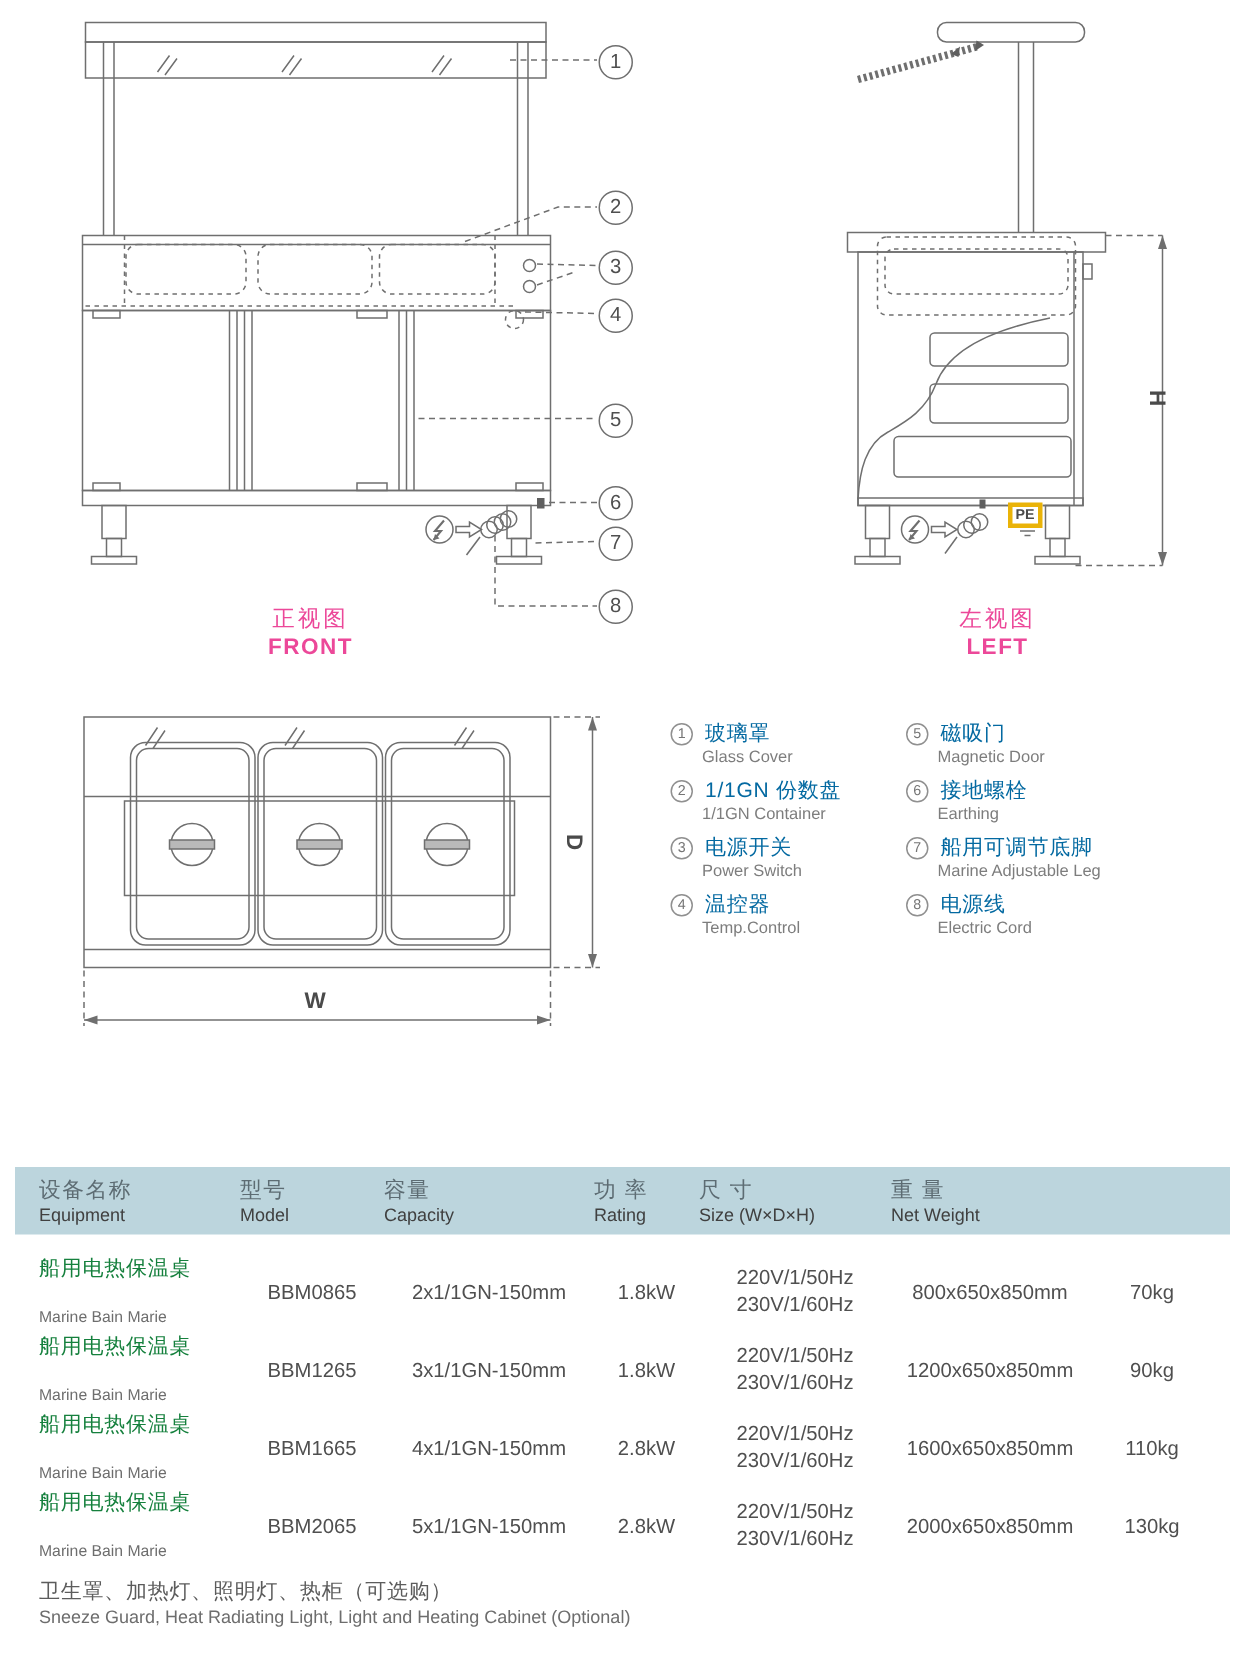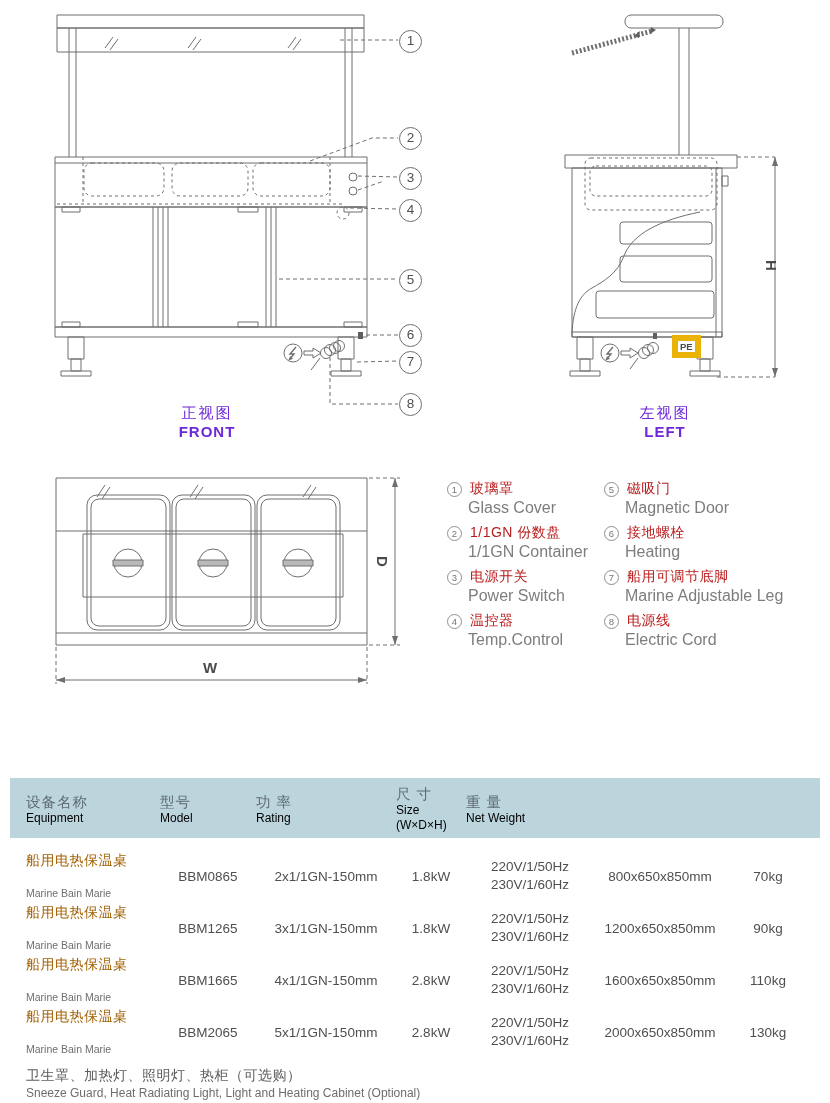--- a/index.html
+++ b/index.html
@@ -6,55 +6,55 @@
   .page{position:relative;width:830px;height:1103px;background:#fff;overflow:hidden;
         font-family:"Liberation Sans","DejaVu Sans",sans-serif;}
   .lineart{position:absolute;left:0;top:0;}
   .lineart *{vector-effect:non-scaling-stroke;}
 
   
   .callout{position:absolute;width:21px;height:21px;border:1.4px solid #6f6f6f;border-radius:50%;
            background:#fff;color:#4f4f4f;font-size:13.5px;line-height:19px;text-align:center;}
 
   
-  .view-label{position:absolute;width:120px;text-align:center;color:#6d28d9;}
+  .view-label{position:absolute;width:120px;text-align:center;color:#ec4899;}
   .view-label .zh{font-size:15px;letter-spacing:2px;line-height:19px;}
   .view-label .en{font-size:15px;letter-spacing:1px;line-height:19px;font-weight:bold;}
 
   
   .dim{position:absolute;color:#4a4a4a;font-size:15px;font-weight:bold;}
   .dim.rot{transform:rotate(90deg);}
   .pe-tag{position:absolute;left:672px;top:335px;font-size:9.5px;color:#4a4a4a;
-          border:6px solid #eab308;background:#fff;padding:0 2px;line-height:11px;font-weight:bold;}
+          border:3px solid #eab308;background:#fff;padding:0 2px;line-height:11px;font-weight:bold;}
 
   
   .legend{position:absolute;left:447px;top:480px;display:flex;}
   .legend-col{width:157px;}
   .legend-col.c2{width:225px;}
   .lg-item{margin-bottom:7px;}
   .lg-top{display:flex;align-items:center;gap:8px;}
   .lg-num{flex:0 0 13px;width:13px;height:13px;border:1px solid #909090;border-radius:50%;
           font-size:9.5px;line-height:13px;text-align:center;color:#757575;}
-  .lg-zh{font-size:14px;color:#b91c1c;letter-spacing:0.5px;white-space:nowrap;}
-  .lg-en{font-size:16px;color:#7d7d7d;margin-left:21px;margin-top:1px;white-space:nowrap;}
+  .lg-zh{font-size:14px;color:#0369a1;letter-spacing:0.5px;white-space:nowrap;}
+  .lg-en{font-size:11px;color:#7d7d7d;margin-left:21px;margin-top:1px;white-space:nowrap;}
 
   
   .spec-table{position:absolute;left:0;top:778px;width:830px;}
   .thead{margin-left:10px;width:800px;padding:8px 10px 5px 0;background:#bcd5dd;
          display:grid;grid-template-columns:150px 96px 140px 70px 128px 132px 84px;align-items:center;}
   .th{color:#5d6c73;}
   .th .zh{font-size:14.5px;letter-spacing:1px;line-height:17px;}
-  .th .en{font-size:12px;line-height:15px;color:#000000;}
+  .th .en{font-size:12px;line-height:15px;color:#404040;}
   .th.first{text-align:left;padding-left:16px;}
   .tbody{margin-left:10px;width:800px;padding-top:12px;}
   .trow{display:grid;grid-template-columns:150px 96px 140px 70px 128px 132px 84px;
         height:52px;align-items:center;}
   .td{text-align:center;color:#4f4f4f;font-size:13.5px;}
   .td.equip{text-align:left;padding-left:16px;}
-  .td.equip .zh{font-size:14px;color:#a16207;line-height:17px;letter-spacing:0.5px;}
+  .td.equip .zh{font-size:14px;color:#15803d;line-height:17px;letter-spacing:0.5px;}
   .td.equip .en{font-size:10.5px;color:#6e6e6e;line-height:13px;margin-top:18px;}
   .td .vline{line-height:18px;}
   .note{margin:8px 0 0 26px;}
   .note .zh{font-size:14px;color:#5c5c5c;letter-spacing:0.5px;line-height:19px;}
   .note .en{font-size:12px;color:#6d6d6d;line-height:17px;}
 </style>
 </head>
 <body>
 
 <div class="page">
@@ -289,21 +289,21 @@
             <span class="lg-num">5</span>
             <span class="lg-zh">磁吸门</span>
           </div>
         <div class="lg-en">Magnetic Door</div>
       </div>
       <div class="lg-item">
         <div class="lg-top">
             <span class="lg-num">6</span>
             <span class="lg-zh">接地螺栓</span>
           </div>
-        <div class="lg-en">Heating</div>
+        <div class="lg-en">Earthing</div>
       </div>
       <div class="lg-item">
         <div class="lg-top">
             <span class="lg-num">7</span>
             <span class="lg-zh">船用可调节底脚</span>
           </div>
         <div class="lg-en">Marine Adjustable Leg</div>
       </div>
       <div class="lg-item">
         <div class="lg-top">
@@ -317,20 +317,24 @@
 
   <div class="spec-table">
     <div class="thead">
       <div class="th first">
         <div class="zh">设备名称</div>
         <div class="en">Equipment</div>
       </div>
       <div class="th">
         <div class="zh">型号</div>
         <div class="en">Model</div>
+      </div>
+      <div class="th">
+        <div class="zh">容量</div>
+        <div class="en">Capacity</div>
       </div>
       <div class="th">
         <div class="zh">功 率</div>
         <div class="en">Rating</div>
       </div>
       <div class="th">
         <div class="zh">尺 寸</div>
         <div class="en">Size (W×D×H)</div>
       </div>
       <div class="th">

